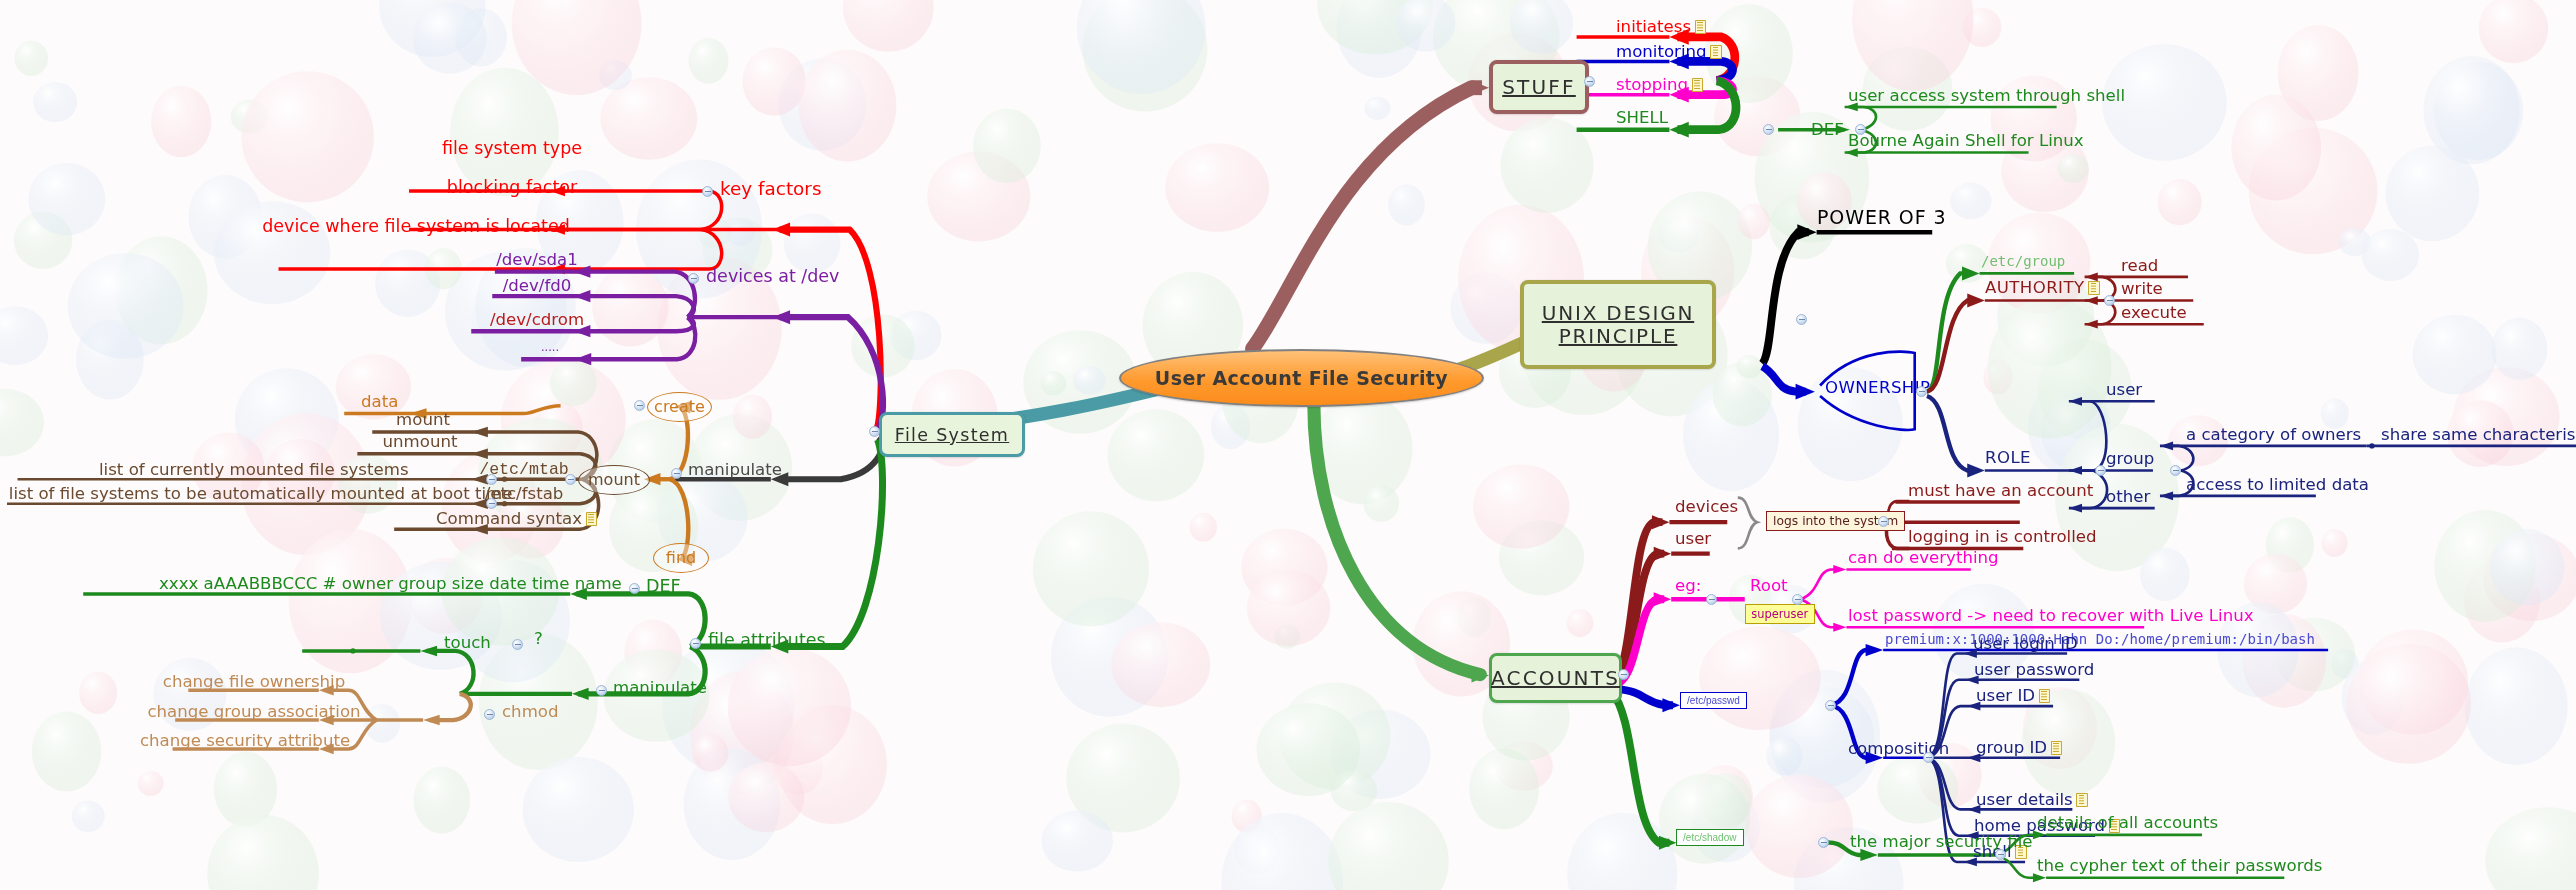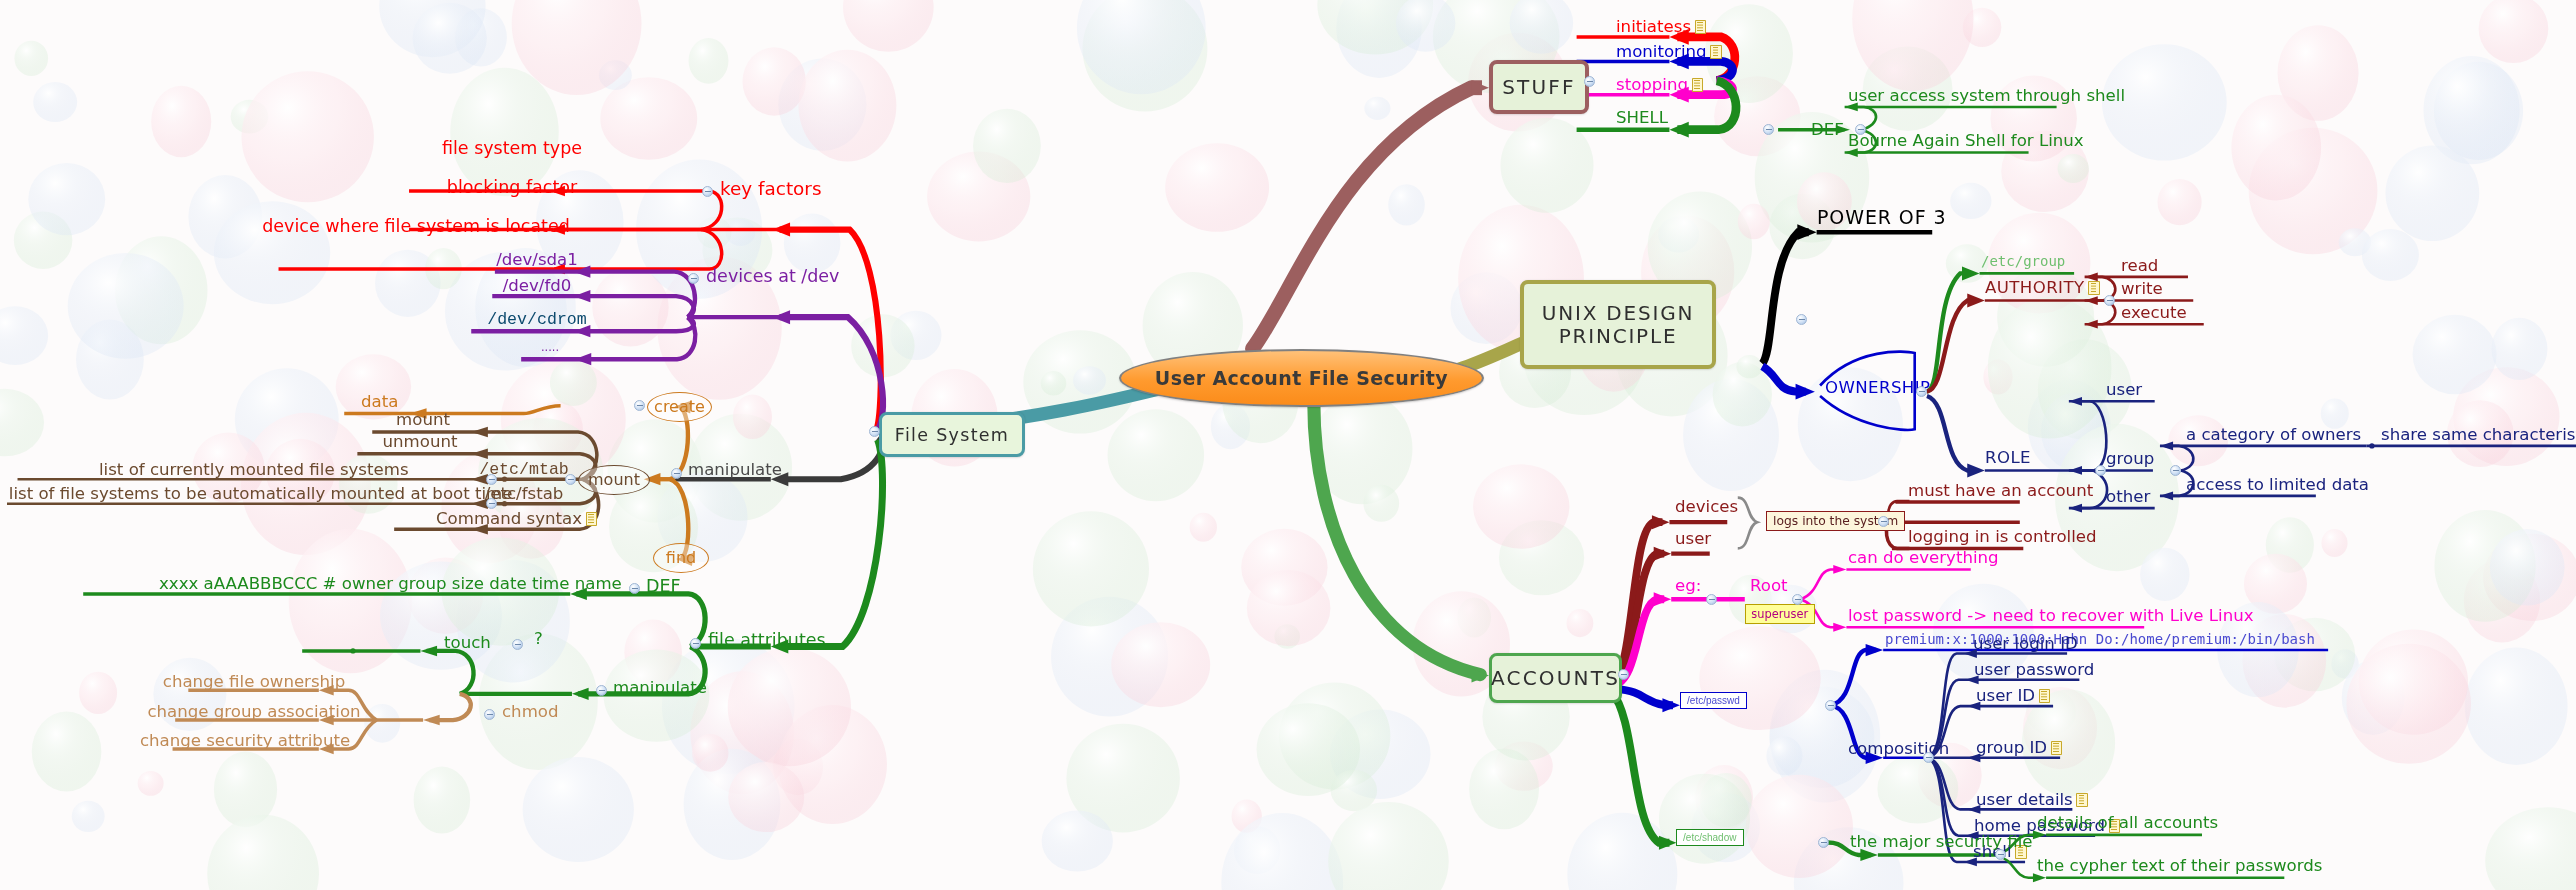--- a/index.html
+++ b/index.html
@@ -22,20 +22,21 @@
     font-size:19px;letter-spacing:0.4px;
     box-shadow:0 0.9px 1.8px rgba(0,0,0,.18);
   }
   .nodebox{
     position:absolute;z-index:4;
     display:flex;align-items:center;justify-content:center;
     flex-direction:column;
     background:#e6f2d9;border-radius:8px;
     color:#2f2f2f;font-size:20px;letter-spacing:2.2px;
     box-shadow:0 0.9px 1.8px rgba(0,0,0,.12);
+    text-decoration:underline;
   }
   .nodebox.stuff{border:4.4px solid #9c5f5f;}
   .nodebox.unix{border:4.4px solid #a8a54a;letter-spacing:1.8px;line-height:1.15;}
   .nodebox.accounts{border:3.5px solid #4ea64e;}
   .nodebox.filesys{border:3.5px solid #4a9ba5;background:#e8f5dc;font-size:17.5px;letter-spacing:1.3px;}
   .plainbox{
     position:absolute;z-index:4;display:flex;align-items:center;justify-content:center;
     background:#ffffff;font-family:Liberation Sans, sans-serif;
     font-size:10px;letter-spacing:0;padding:1.8px 6.1px;
   }
@@ -604,21 +605,21 @@
 
 <div class="lbl" style="left:512px;top:140px;color:#ff0000;font-size:17.5px;transform:translateX(-50%);">file system type</div>
 <div class="lbl" style="left:512px;top:179px;color:#ff0000;font-size:17.5px;transform:translateX(-50%);">blocking factor</div>
 <div class="lbl" style="left:416px;top:218px;color:#ff0000;font-size:17.5px;transform:translateX(-50%);">device where file system is located</div>
 
 <div class="lbl" style="left:706px;top:268px;color:#7b1fa2;font-size:17.5px;">devices at /dev</div>
 <div class="collapse" style="left:688px;top:273px;"></div>
 
 <div class="lbl" style="left:537px;top:252px;color:#7b1fa2;font-size:16.6px;transform:translateX(-50%);">/dev/sda1</div>
 <div class="lbl" style="left:537px;top:278px;color:#7b1fa2;font-size:16.6px;transform:translateX(-50%);">/dev/fd0</div>
-<div class="lbl" style="left:537px;top:312px;color:#0c4a6e;font-size:16.6px;transform:translateX(-50%);font-family:Liberation Mono, monospace;">/dev/cdrom</div>
+<div class="lbl" style="left:537px;top:312px;color:#b91c1c;font-size:16.6px;transform:translateX(-50%);">/dev/cdrom</div>
 <div class="lbl" style="left:550px;top:342px;color:#7b1fa2;font-size:11.4px;transform:translateX(-50%);">.....</div>
 
 <div class="lbl" style="left:688px;top:462px;color:#4a4a4a;font-size:16.6px;">manipulate</div>
 <div class="collapse" style="left:671px;top:468px;"></div>
 
 <div class="lbl" style="left:647px;top:392px;width:63px;height:28px;border:1.8px solid #cc7a1f;border-radius:50%;
             color:#cc7a1f;font-size:16px;display:flex;align-items:center;justify-content:center;background:rgba(255,255,255,.4);">
   <span>create</span>
 </div>
 <div class="collapse" style="left:634px;top:400px;"></div>

